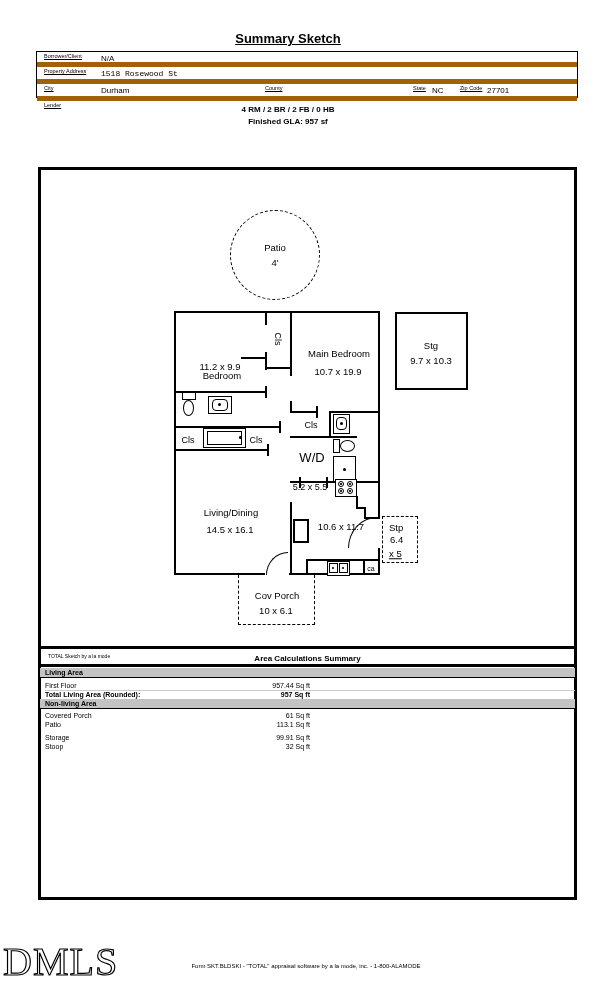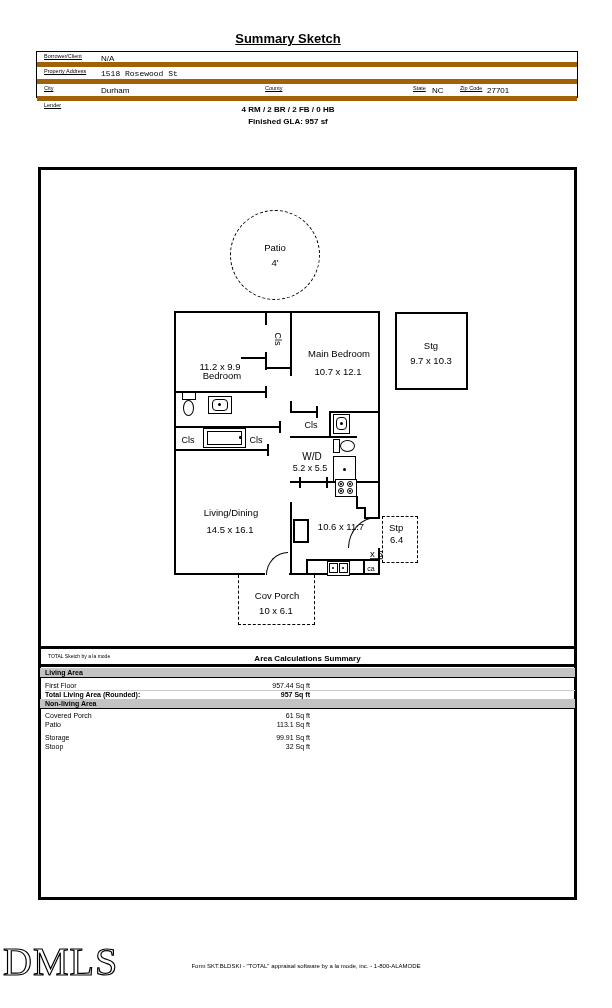--- a/index.html
+++ b/index.html
@@ -149,35 +149,35 @@
   <div class="box" style="left:327px;top:561px;width:23px;height:15px;"></div>
   <div class="box" style="left:329px;top:563px;width:9px;height:10px;border-width:1px;"></div>
   <div class="box" style="left:339px;top:563px;width:9px;height:10px;border-width:1px;"></div>
   <div class="dot" style="left:332px;top:567px;width:2px;height:2px;"></div>
   <div class="dot" style="left:342px;top:567px;width:2px;height:2px;"></div>
   <div class="lab" style="left:371px;top:568px;font-size:7px;">ca</div>
 
   <div class="lab" style="left:222px;top:360px;margin-top:16px;">Bedroom</div>
   <div class="lab" style="left:220px;top:367px;">11.2 x 9.9</div>
   <div class="lab" style="left:339px;top:354px;">Main Bedroom</div>
-  <div class="lab" style="left:338px;top:372px;">10.7 x 12.1</div>
+  <div class="lab" style="left:338px;top:372px;">10.7 x 19.9</div>
   <div class="lab" style="left:277px;top:339px;font-size:9px;transform:translate(-50%,-50%) rotate(90deg);">Cls</div>
   <div class="lab" style="left:188px;top:440px;font-size:9px;">Cls</div>
   <div class="lab" style="left:256px;top:440px;font-size:9px;">Cls</div>
   <div class="lab" style="left:311px;top:425px;font-size:9px;">Cls</div>
-  <div class="lab" style="left:312px;top:457px;font-size:10px;">W/D</div>
-  <div class="lab" style="left:310px;top:468px;font-size:9px;">5.2 x 5.5</div>
+  <div class="lab" style="left:312px;top:457px;font-size:13px;">W/D</div>
+  <div class="lab" style="left:310px;top:487px;font-size:9px;">5.2 x 5.5</div>
   <div class="lab" style="left:231px;top:513px;">Living/Dining</div>
   <div class="lab" style="left:230px;top:530px;">14.5 x 16.1</div>
   <div class="lab" style="left:341px;top:527px;">10.6 x 11.7</div>
 
   <div class="dash" style="left:382px;top:516px;width:36px;height:47px;"></div>
   <div class="labL" style="left:389px;top:528px;">Stp</div>
   <div class="labL" style="left:390px;top:540px;">6.4</div>
-  <div class="labL" style="left:370px;top:554px;text-decoration:underline;">x 5</div>
+  <div class="labL" style="left:389px;top:554px;text-decoration:underline;">x 5</div>
 
   <div class="dash" style="left:238px;top:575px;width:77px;height:50px;border-top:none;"></div>
   <div class="lab" style="left:277px;top:596px;">Cov Porch</div>
   <div class="lab" style="left:276px;top:611px;">10 x 6.1</div>
 
   <div class="thick" style="top:646px;"></div>
   <div class="abs" style="left:48px;top:653px;font-size:5px;">TOTAL Sketch by a la mode</div>
   <div class="abs" style="left:40px;top:654px;width:535px;text-align:center;font-size:8px;font-weight:bold;">Area Calculations Summary</div>
   <div class="thick" style="top:664px;"></div>
 

